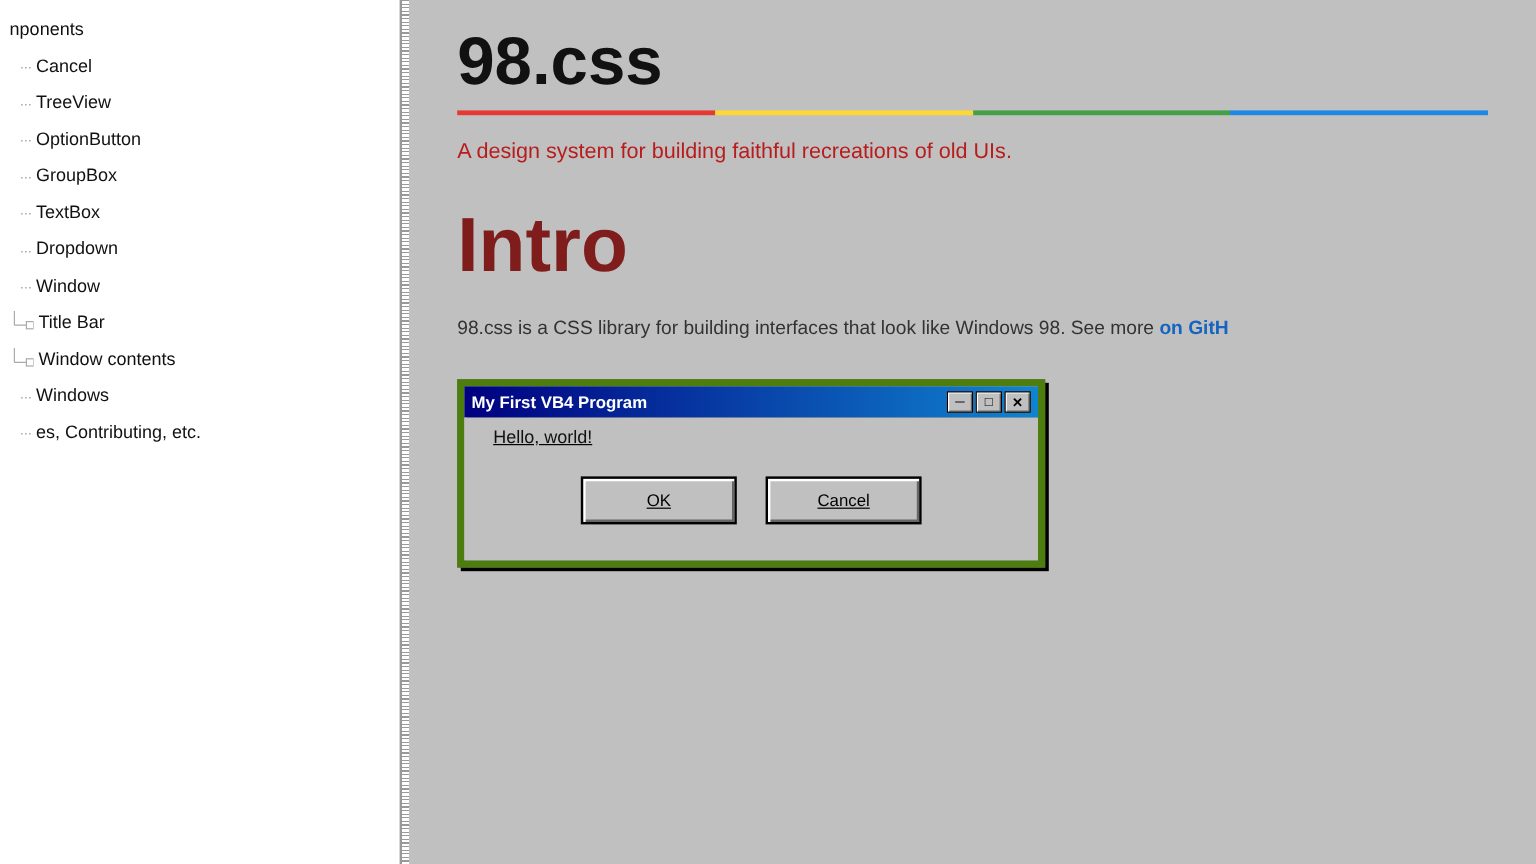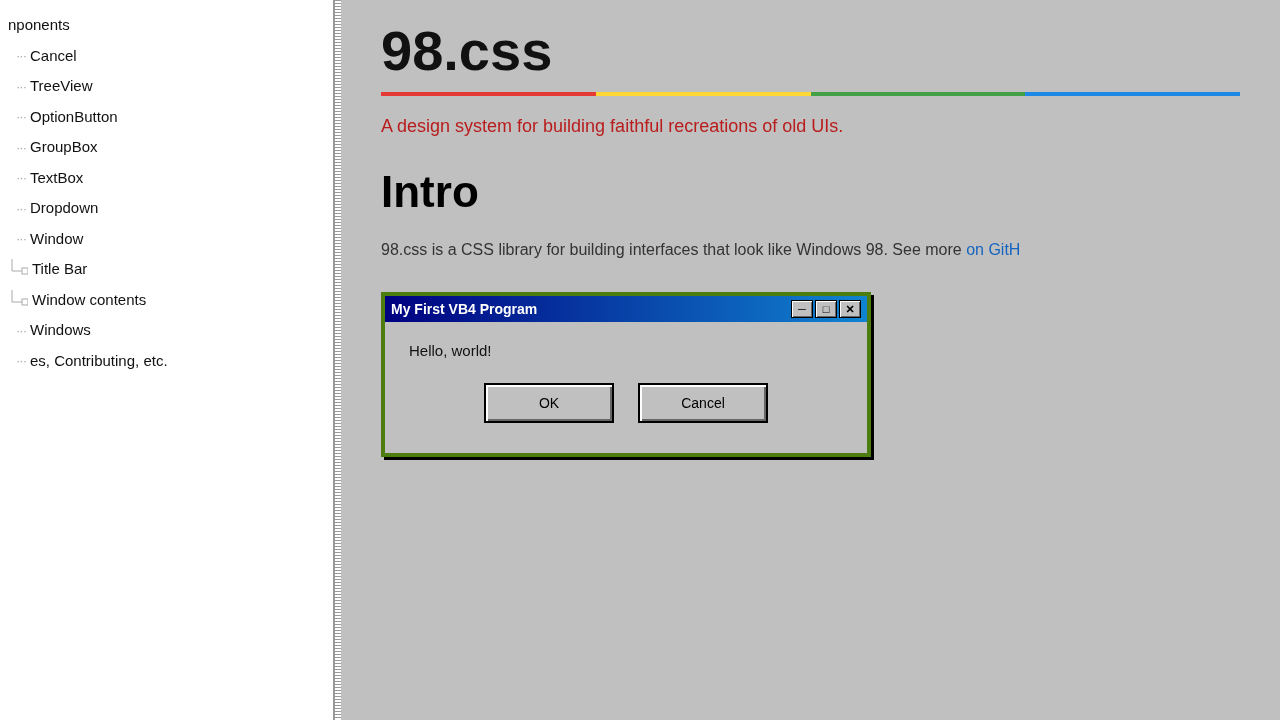--- a/index.html
+++ b/index.html
@@ -107,42 +107,43 @@
     .color-bar-green { flex: 1; background: #43a047; }
     .color-bar-blue { flex: 1; background: #1e88e5; }
 
     .subtitle {
       font-size: 18px;
       color: #b91c1c;
       margin-bottom: 30px;
     }
 
     .section-title {
-      font-size: 44px;
-      font-weight: bold;
-      color: #000000;
+      font-size: 64px;
+      font-weight: bold;
+      color: #7f1d1d;
       margin-bottom: 20px;
     }
 
     .intro-text {
       font-size: 16px;
       color: #333;
       margin-bottom: 30px;
       line-height: 1.6;
     }
 
     .intro-text a {
       color: #1565c0;
       text-decoration: none;
+      font-weight: bold;
     }
 
     
     .win98-window {
       width: 490px;
-      border: 4px solid #4d7c0f;
+      border: 6px solid #4d7c0f;
       background: #737373;
       box-shadow: 2px 2px 0 #fff inset, -2px -2px 0 #666 inset, 3px 3px 0 #000;
       margin-top: 10px;
     }
 
     .win98-titlebar {
       background: linear-gradient(to right, #000080, #1084d0);
       color: white;
       font-weight: bold;
       font-size: 14px;
@@ -171,22 +172,23 @@
       display: flex;
       align-items: center;
       justify-content: center;
       font-size: 11px;
       cursor: pointer;
       color: #000;
       font-weight: bold;
     }
 
     .win98-body {
-      padding: 20px 24px 20px;
-      background: #c0c0c0;
+      padding: 8px 24px 20px;
+      background: #c0c0c0;
+      text-decoration: underline;
     }
 
     .win98-body p {
       font-size: 15px;
       color: #111;
       margin-bottom: 24px;
     }
 
     .win98-buttons {
       display: flex;

